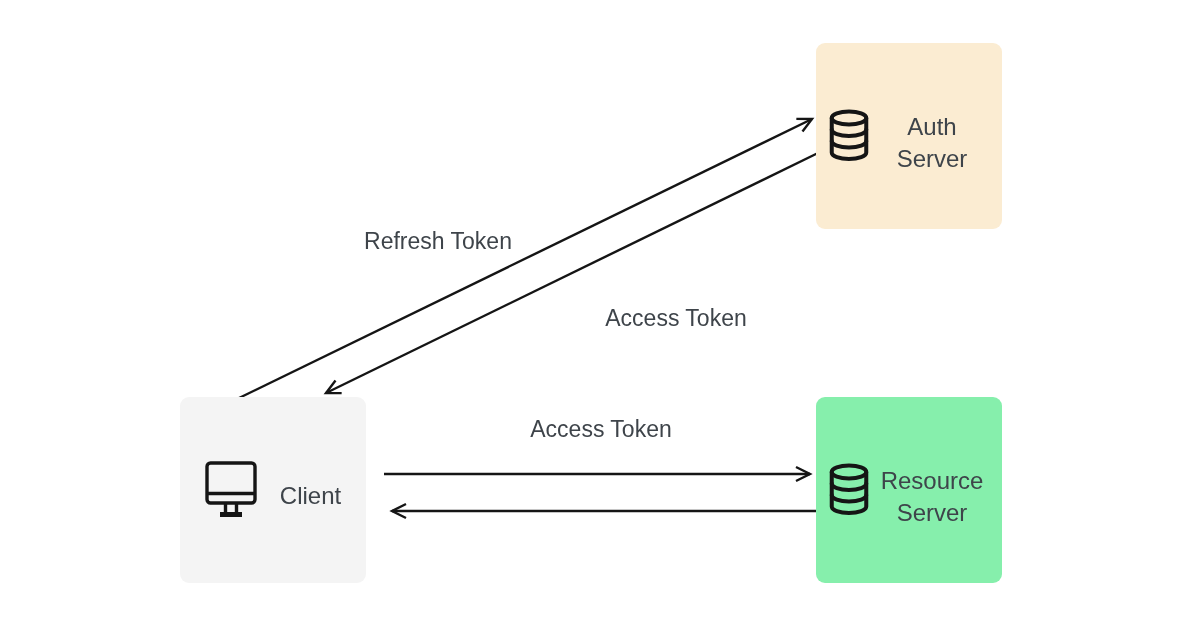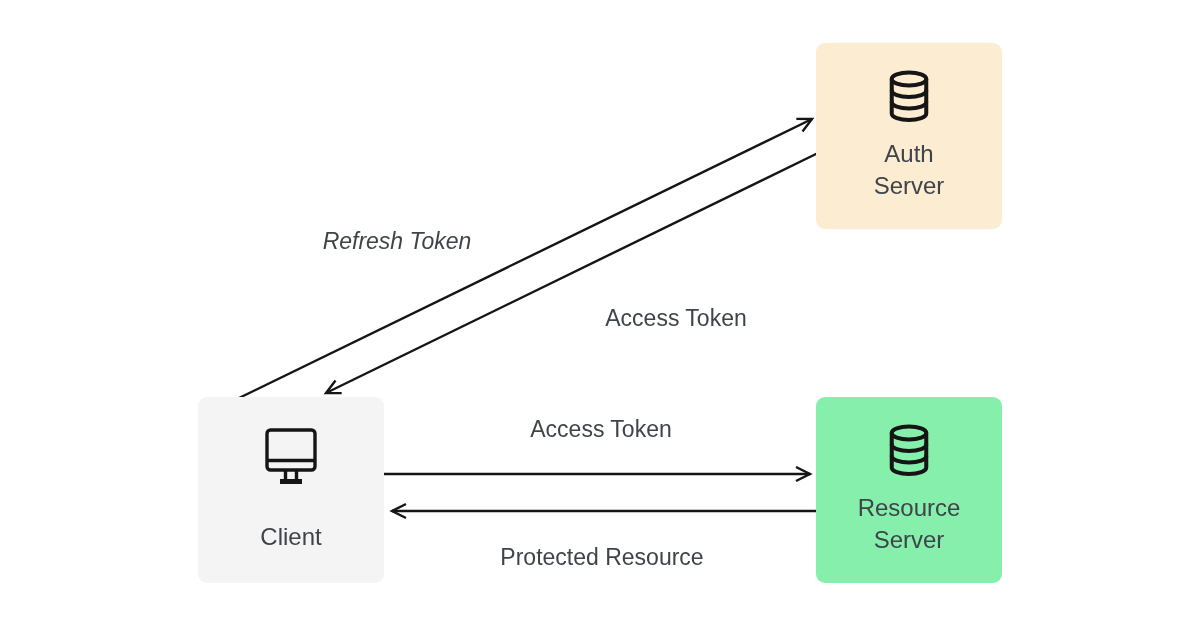--- a/index.html
+++ b/index.html
@@ -27,46 +27,46 @@
     stroke: #151515;
     stroke-width: 2.4;
     fill: none;
   }
   .node {
     position: absolute;
     width: 186px;
     height: 186px;
     border-radius: 9px;
     display: flex;
-    flex-direction: column;
+    flex-direction: row;
     align-items: center;
     justify-content: center;
   }
   .node .icon { display: block; }
   .node .node-label {
     margin-top: 14px;
     font-size: 24px;
     line-height: 32px;
     color: #3e444a;
     text-align: center;
     max-width: 120px;
   }
   .node-auth     { left: 816px; top: 43px;  background: #fbecd2; }
-  .node-client   { left: 198px; top: 397px; background: #f4f4f4; gap: 23px; }
+  .node-client   { left: 180px; top: 397px; background: #f4f4f4; gap: 23px; }
   .node-resource { left: 816px; top: 397px; background: #d9f2e7; }
   .node-client .node-label { margin-top: 12px; }
 
   .edge-label {
     position: absolute;
     transform: translate(-50%, -50%);
     font-size: 23px;
     color: #3e444a;
     white-space: nowrap;
   }
-  .lbl-refresh        { left: 397px; top: 241px; font-style: italic; }
+  .lbl-refresh        { left: 438px; top: 241px; }
   .lbl-access-diag    { left: 676px; top: 318px; }
   .lbl-access-horiz   { left: 601px; top: 429px; }
   .lbl-protected      { left: 602px; top: 557px; }
 </style>
 </head>
 <body>
 
 <div class="stage">
 
   <svg class="arrow-layer" viewBox="0 0 1200 628" xmlns="http://www.w3.org/2000/svg">
@@ -107,15 +107,14 @@
       <path d="M21 10.6c0 1.88-4.03 3.4-9 3.4s-9-1.52-9-3.4"></path>
       <path d="M21 16.6c0 1.88-4.03 3.4-9 3.4s-9-1.52-9-3.4"></path>
       <path d="M3 4.6v18c0 1.88 4.03 3.4 9 3.4s9-1.52 9-3.4v-18"></path>
     </svg>
     <div class="node-label">Resource Server</div>
   </div>
 
   <div class="edge-label lbl-refresh">Refresh Token</div>
   <div class="edge-label lbl-access-diag">Access Token</div>
   <div class="edge-label lbl-access-horiz">Access Token</div>
-  <div class="edge-label lbl-protected">Protected Resource</div>
 
 </div>
 
 </body></html>

